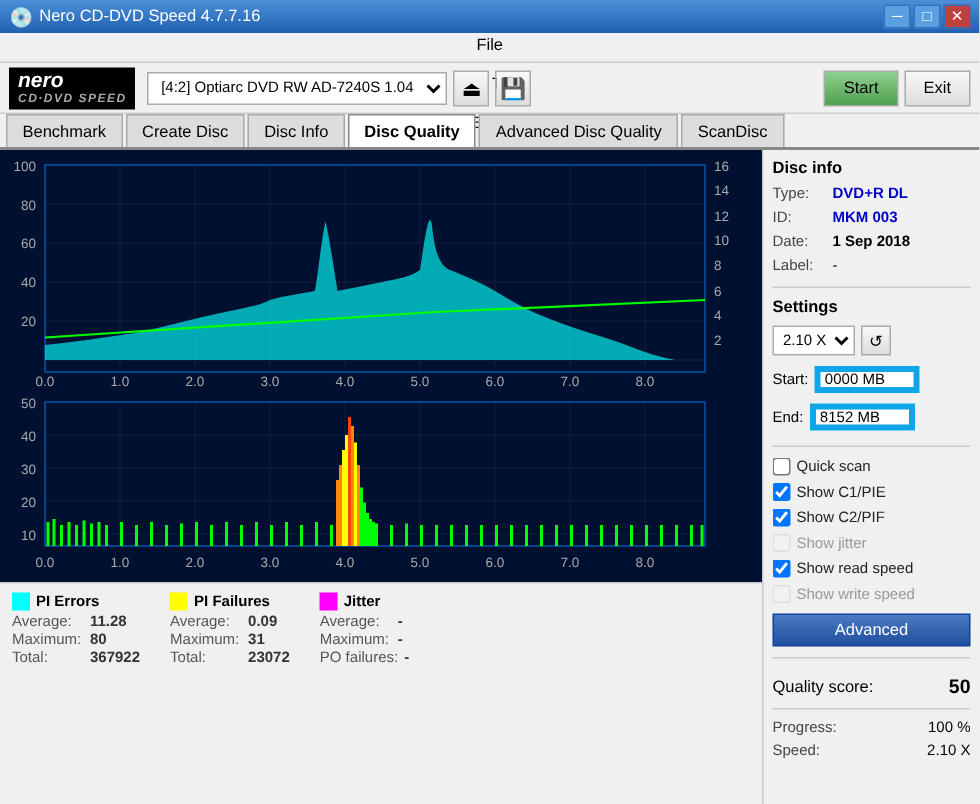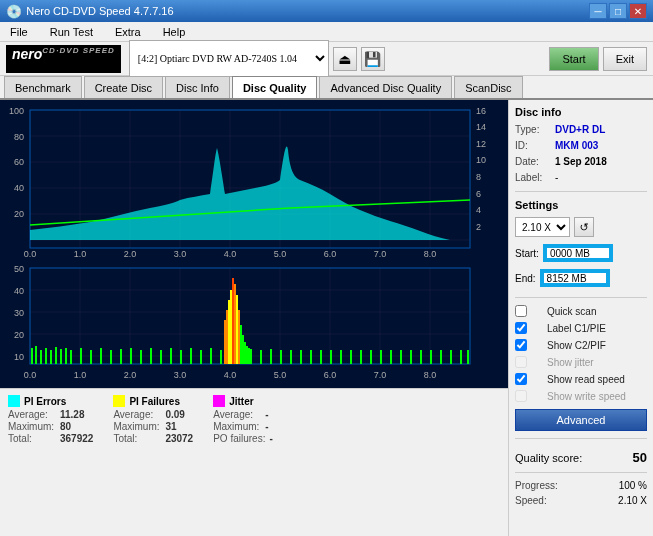--- a/index.html
+++ b/index.html
@@ -25,20 +25,21 @@
 
     
     .menu-bar {
       background: #f0f0f0;
       height: 20px;
       display: flex;
       align-items: center;
       padding: 0 4px;
       border-bottom: 1px solid #ccc;
       gap: 10px;
+      flex-direction: column;
     }
     .menu-item { font-size: 11px; padding: 2px 6px; cursor: pointer; color: #000; }
 
     
     .toolbar {
       background: #f0f0f0;
       height: 34px;
       display: flex;
       align-items: center;
       padding: 2px 6px;
@@ -48,33 +49,32 @@
     .nero-logo {
       background: #000;
       color: white;
       font-size: 13px;
       font-weight: bold;
       padding: 2px 6px;
       margin-right: 4px;
       font-style: italic;
       height: 28px;
       display: flex;
-      flex-direction: row;
+      flex-direction: column;
       justify-content: center;
       line-height: 1.1;
     }
     .nero-logo .sub { font-size: 8px; letter-spacing: 1px; color: #aaa; }
     .drive-select {
       background: white;
       border: 1px solid #aaa;
-      height: 37px;
+      height: 22px;
       font-size: 10px;
       padding: 0 4px;
       min-width: 200px;
-      font-family: Liberation Serif, serif;
     }
     .toolbar-btn {
       height: 24px; padding: 0 12px; font-size: 11px; cursor: pointer;
       background: linear-gradient(to bottom, #f8f8f8, #ddd);
       border: 1px solid #aaa;
     }
     .toolbar-btn.start { background: linear-gradient(to bottom, #90d090, #50a050); color: #000; }
     .toolbar-icon-btn {
       width: 24px; height: 24px; display: flex; align-items: center; justify-content: center;
       background: linear-gradient(to bottom, #f8f8f8, #ddd); border: 1px solid #aaa; cursor: pointer; font-size: 14px;
@@ -141,21 +141,21 @@
       font-size: 10px;
       padding: 0 3px;
       text-align: left;
     }
 
     .settings-row { display: flex; align-items: center; gap: 4px; margin-bottom: 3px; }
     .settings-select {
       border: 1px solid #aaa; background: white; height: 20px; font-size: 10px; padding: 0 2px; width: 55px;
     }
 
-    .checkbox-row { display: flex; align-items: center; gap: 20px; margin-bottom: 1px; }
+    .checkbox-row { display: flex; align-items: center; gap: 4px; margin-bottom: 1px; }
     .checkbox-row input[type=checkbox] { width: 12px; height: 12px; }
     .checkbox-row label { font-size: 10px; color: #222; }
     .checkbox-row.disabled label { color: #999; }
     .checkbox-row.disabled input { opacity: 0.5; }
 
     .advanced-btn {
       background: linear-gradient(to bottom, #4a7abf, #2050a0);
       color: white;
       border: 1px solid #1040a0;
       height: 22px;
@@ -517,21 +517,21 @@
     </div>
 
     <hr class="separator">
 
     <div class="checkbox-row">
       <input type="checkbox" id="cb-quick" style="">
       <label for="cb-quick">Quick scan</label>
     </div>
     <div class="checkbox-row">
       <input type="checkbox" id="cb-c1pie" checked="" style="">
-      <label for="cb-c1pie">Label C1/PIE</label>
+      <label for="cb-c1pie">Show C1/PIE</label>
     </div>
     <div class="checkbox-row">
       <input type="checkbox" id="cb-c2pif" checked="" style="">
       <label for="cb-c2pif">Show C2/PIF</label>
     </div>
     <div class="checkbox-row disabled">
       <input type="checkbox" id="cb-jitter" disabled="" style="">
       <label for="cb-jitter">Show jitter</label>
     </div>
     <div class="checkbox-row">

